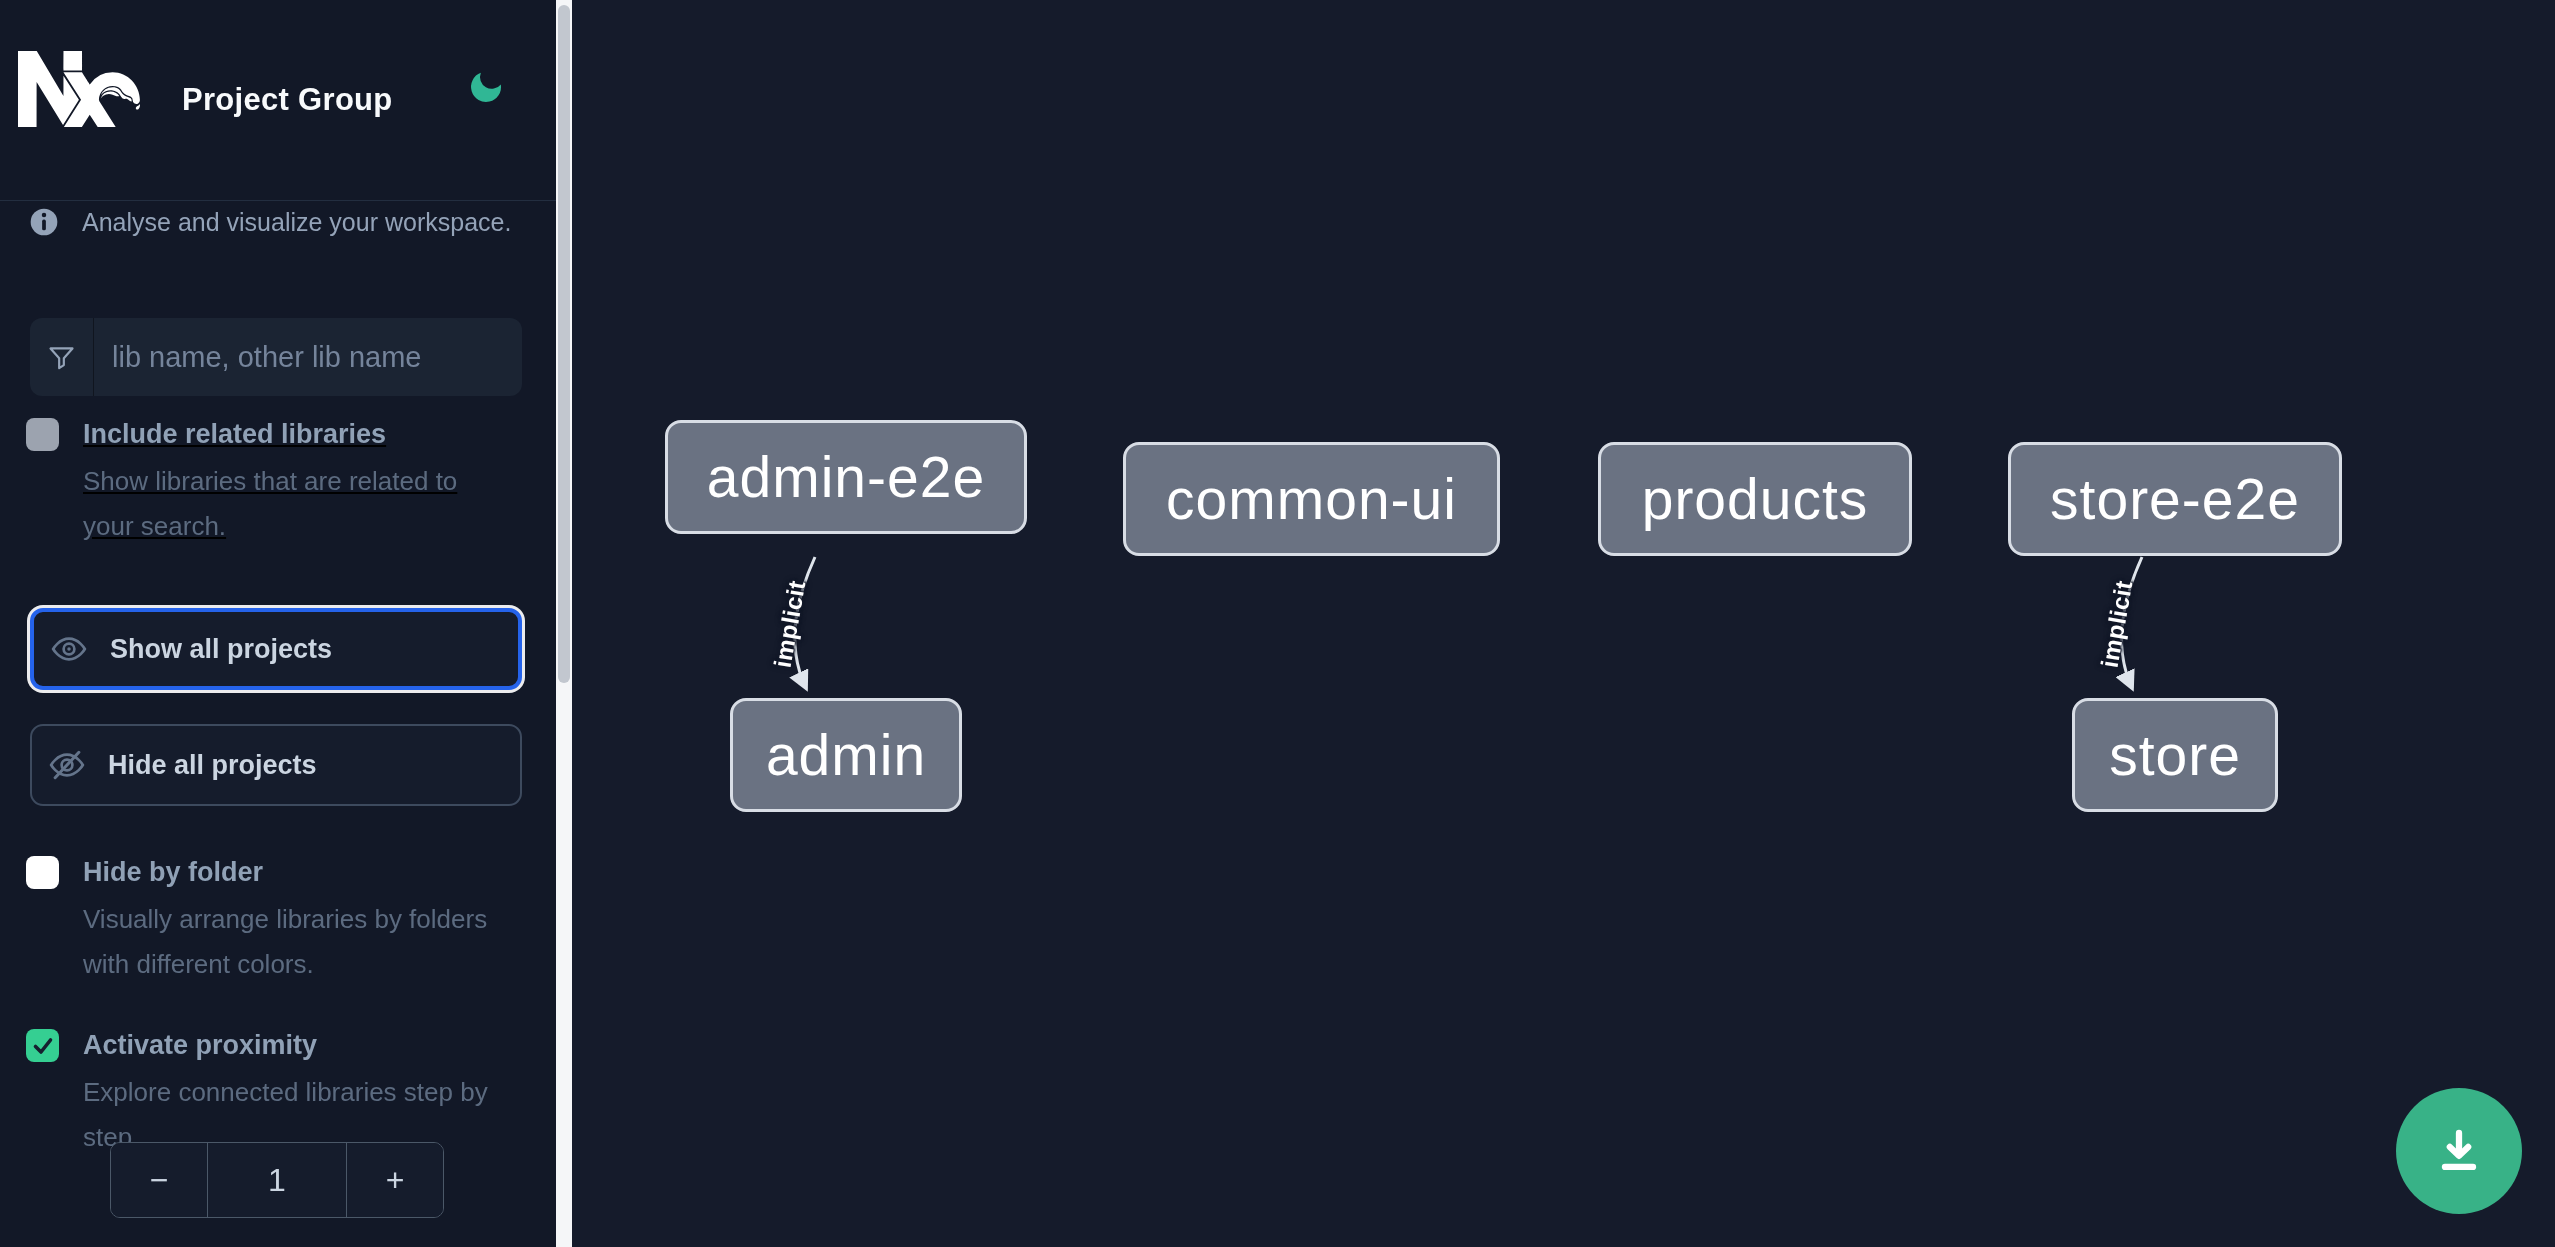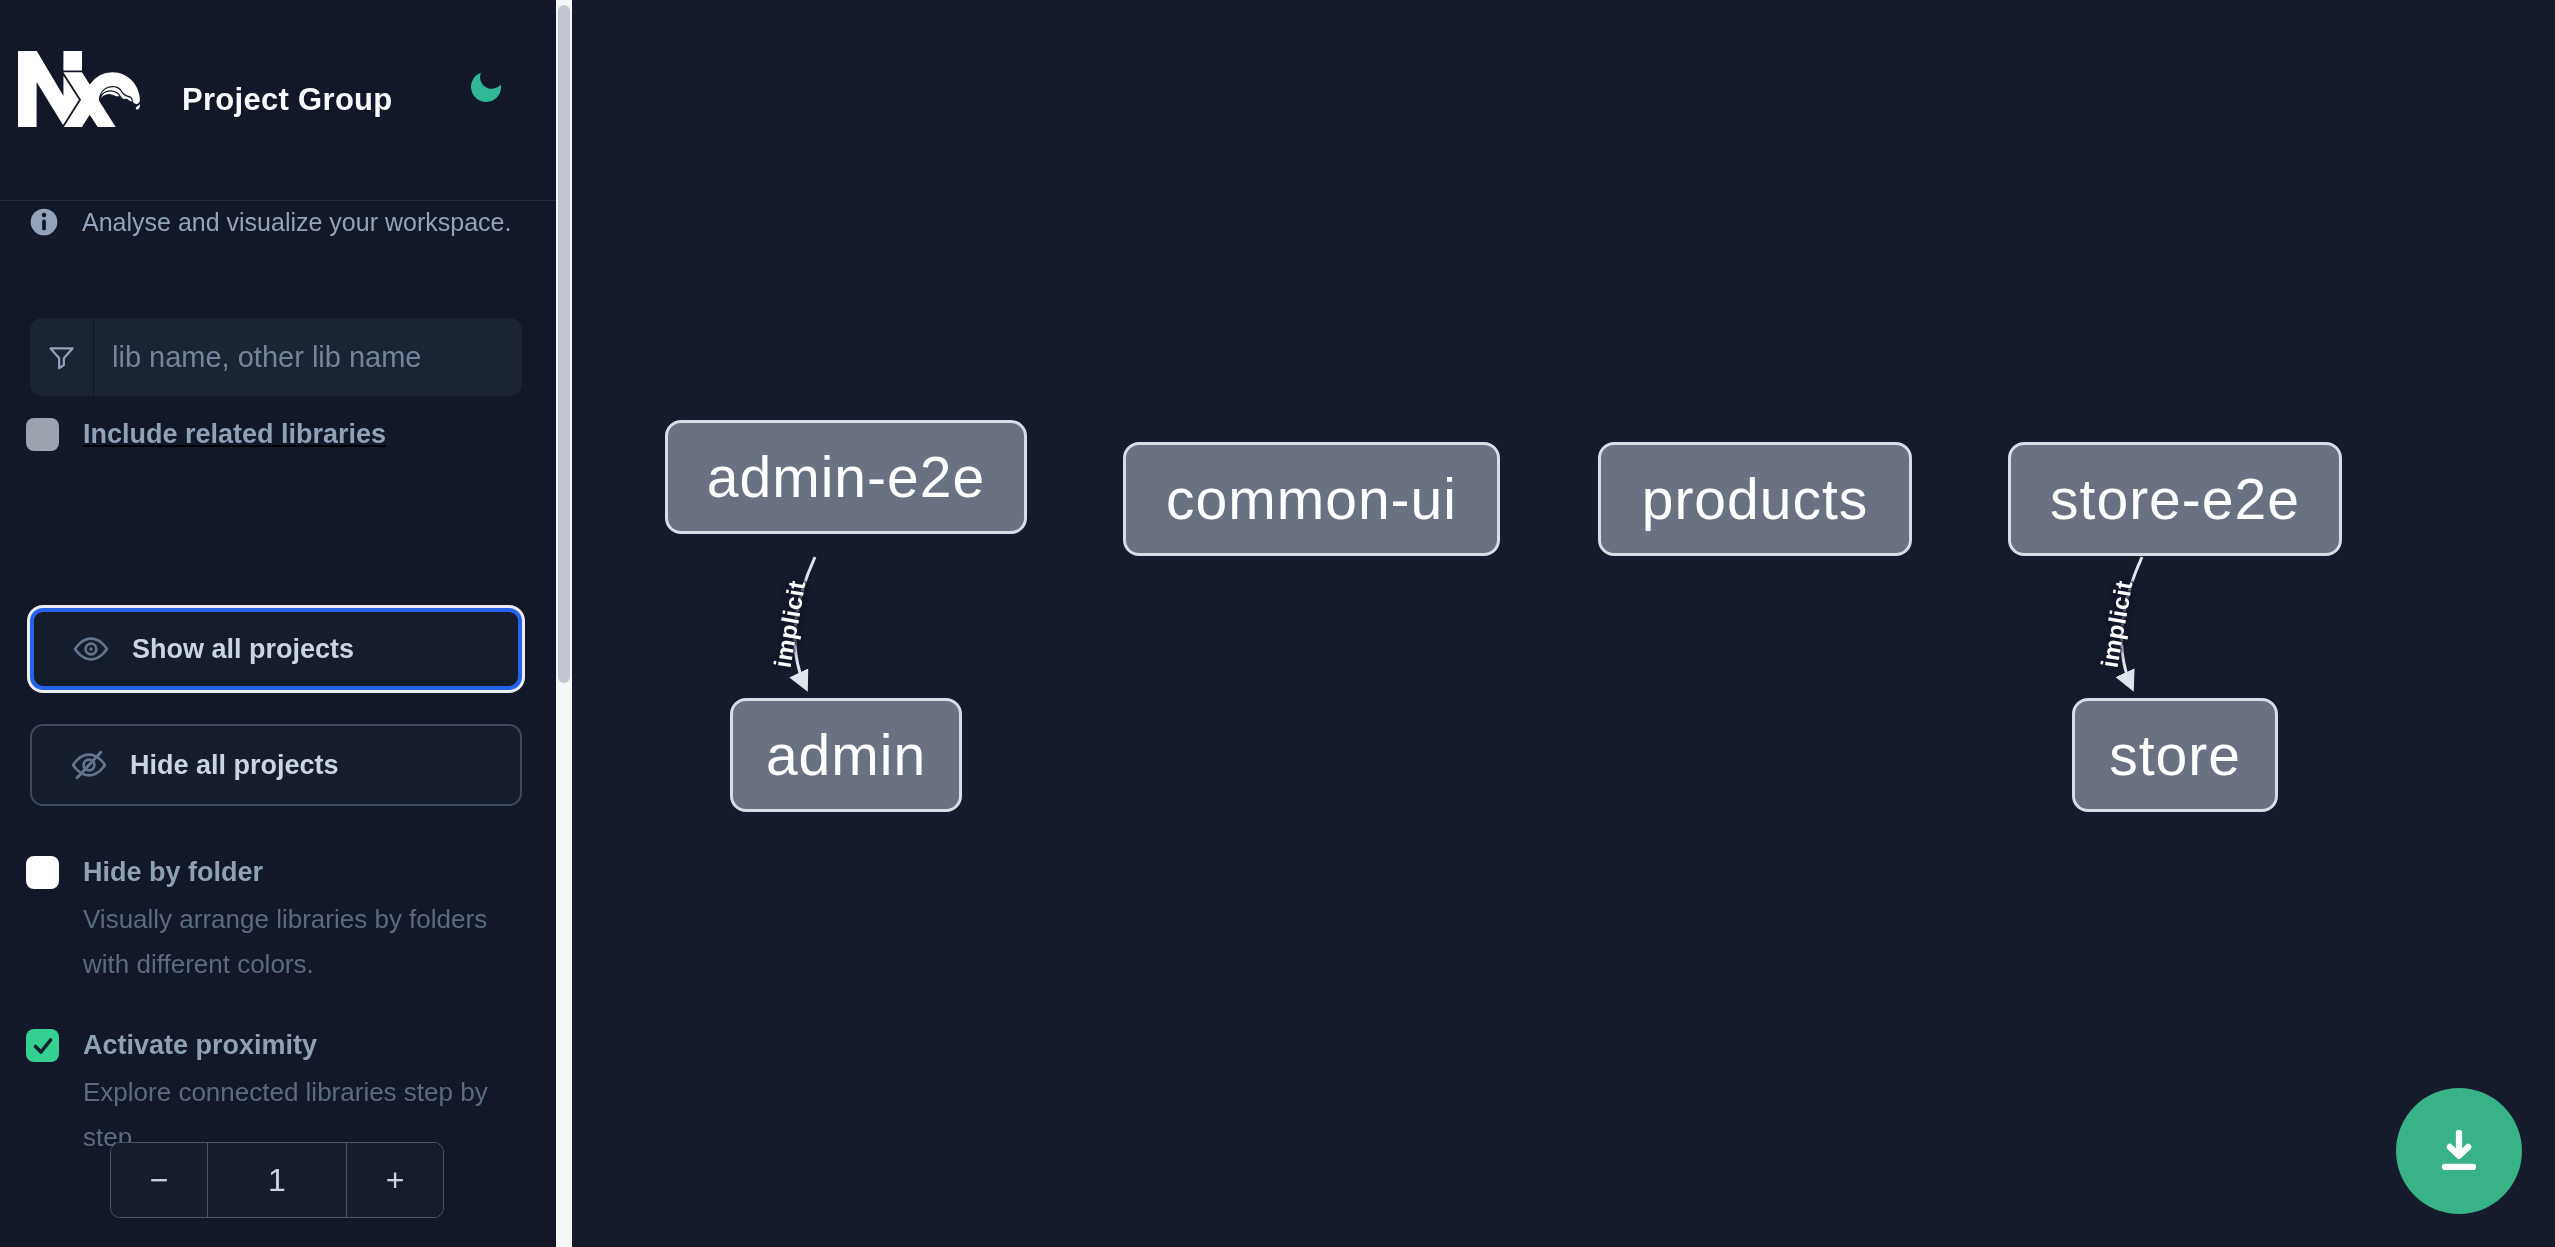--- a/index.html
+++ b/index.html
@@ -28,21 +28,21 @@
   .toggle { position:absolute; left:26px; width:500px; }
   .cbx { position:absolute; left:0; top:2px; width:33px; height:33px; border-radius:8px; cursor:pointer; }
   .cbx.gray  { background:#9ca3af; }
   .cbx.white { background:#ffffff; }
   .cbx.green { background:#35cf92; display:flex; align-items:center; justify-content:center; }
   .tog-label { margin-left:57px; font-size:27px; font-weight:600; color:#90a1b6; line-height:37px; }
   .tog-desc  { margin-left:57px; margin-top:6px; font-size:26px; color:#5c6b80; line-height:45px; max-width:430px; }
 
   .sb-btn { position:absolute; left:30px; width:492px; height:82px; background:#151c2c;
             border:2px solid #3d4a5e; border-radius:13px; display:flex; align-items:center;
-            gap:22px; padding:0 38px; cursor:pointer; }
+            gap:22px; padding:0 16px; cursor:pointer; }
   .sb-btn.focused { border:4px solid #2563eb; box-shadow:0 0 0 3px rgba(255,255,255,.92); }
   .sb-btn span.lbl { font-size:27px; font-weight:600; color:#cbd5e1; }
   .btn-ico { width:38px; height:38px; }
 
   .stepper { position:absolute; left:110px; top:1142px; width:334px; height:76px; display:flex;
              border:1px solid #4b5868; border-radius:10px; overflow:hidden; }
   .stepper .cell { display:flex; align-items:center; justify-content:center; color:#cbd5e1;
                    font-size:32px; background:#151c2c; border:none; cursor:pointer;
                    font-family:"Liberation Sans", sans-serif; }
   .stepper .dec { width:97px; border-right:1px solid #4b5868; }
@@ -97,20 +97,21 @@
         <svg width="31" height="31" viewBox="0 0 24 24">
           <path d="M3.5 5h17l-6.7 7.5v5.4l-3.6 2.3v-7.7L3.5 5z" fill="none" stroke="#94a3b8" stroke-width="1.7" stroke-linejoin="round"></path>
         </svg>
       </div>
       <input type="text" placeholder="lib name, other lib name" style="">
     </div>
 
     <div class="toggle" style="top:416px;text-decoration:underline;">
       <div class="cbx gray"></div>
       <div class="tog-label">Include related libraries</div>
+      <div class="tog-desc">Show libraries that are related to your search.</div>
     </div>
 
     <button class="sb-btn focused" style="top:608px;">
       <svg class="btn-ico" viewBox="0 0 24 24">
         <path d="M2 12s3.6-6.5 10-6.5S22 12 22 12s-3.6 6.5-10 6.5S2 12 2 12z" fill="none" stroke="#64748b" stroke-width="1.7"></path>
         <circle cx="12" cy="12" r="3.4" fill="none" stroke="#64748b" stroke-width="1.7"></circle>
         <circle cx="12" cy="12" r="1.1" fill="#64748b"></circle>
       </svg>
       <span class="lbl">Show all projects</span>
     </button>

